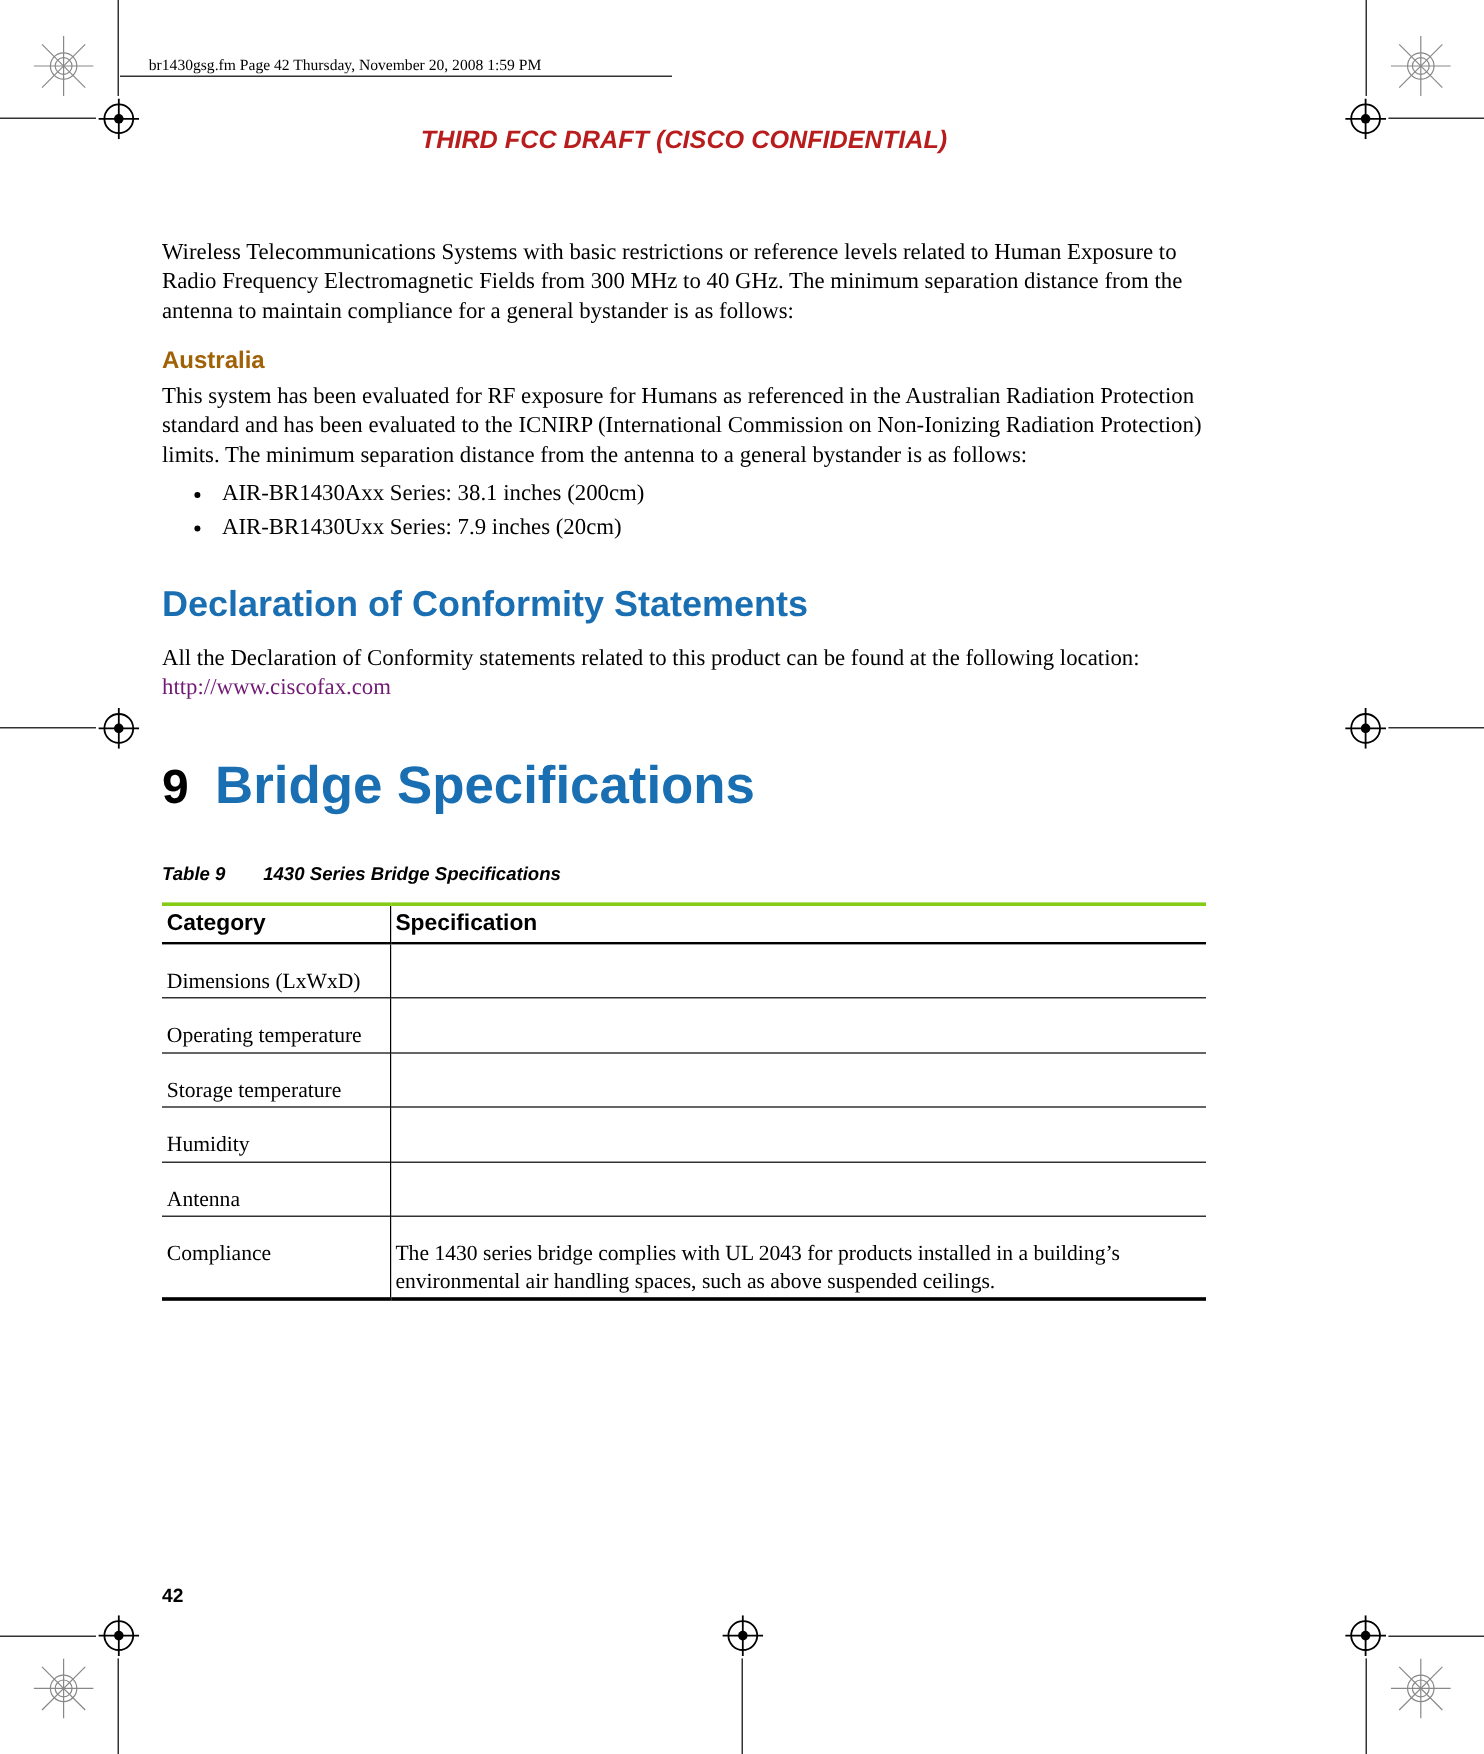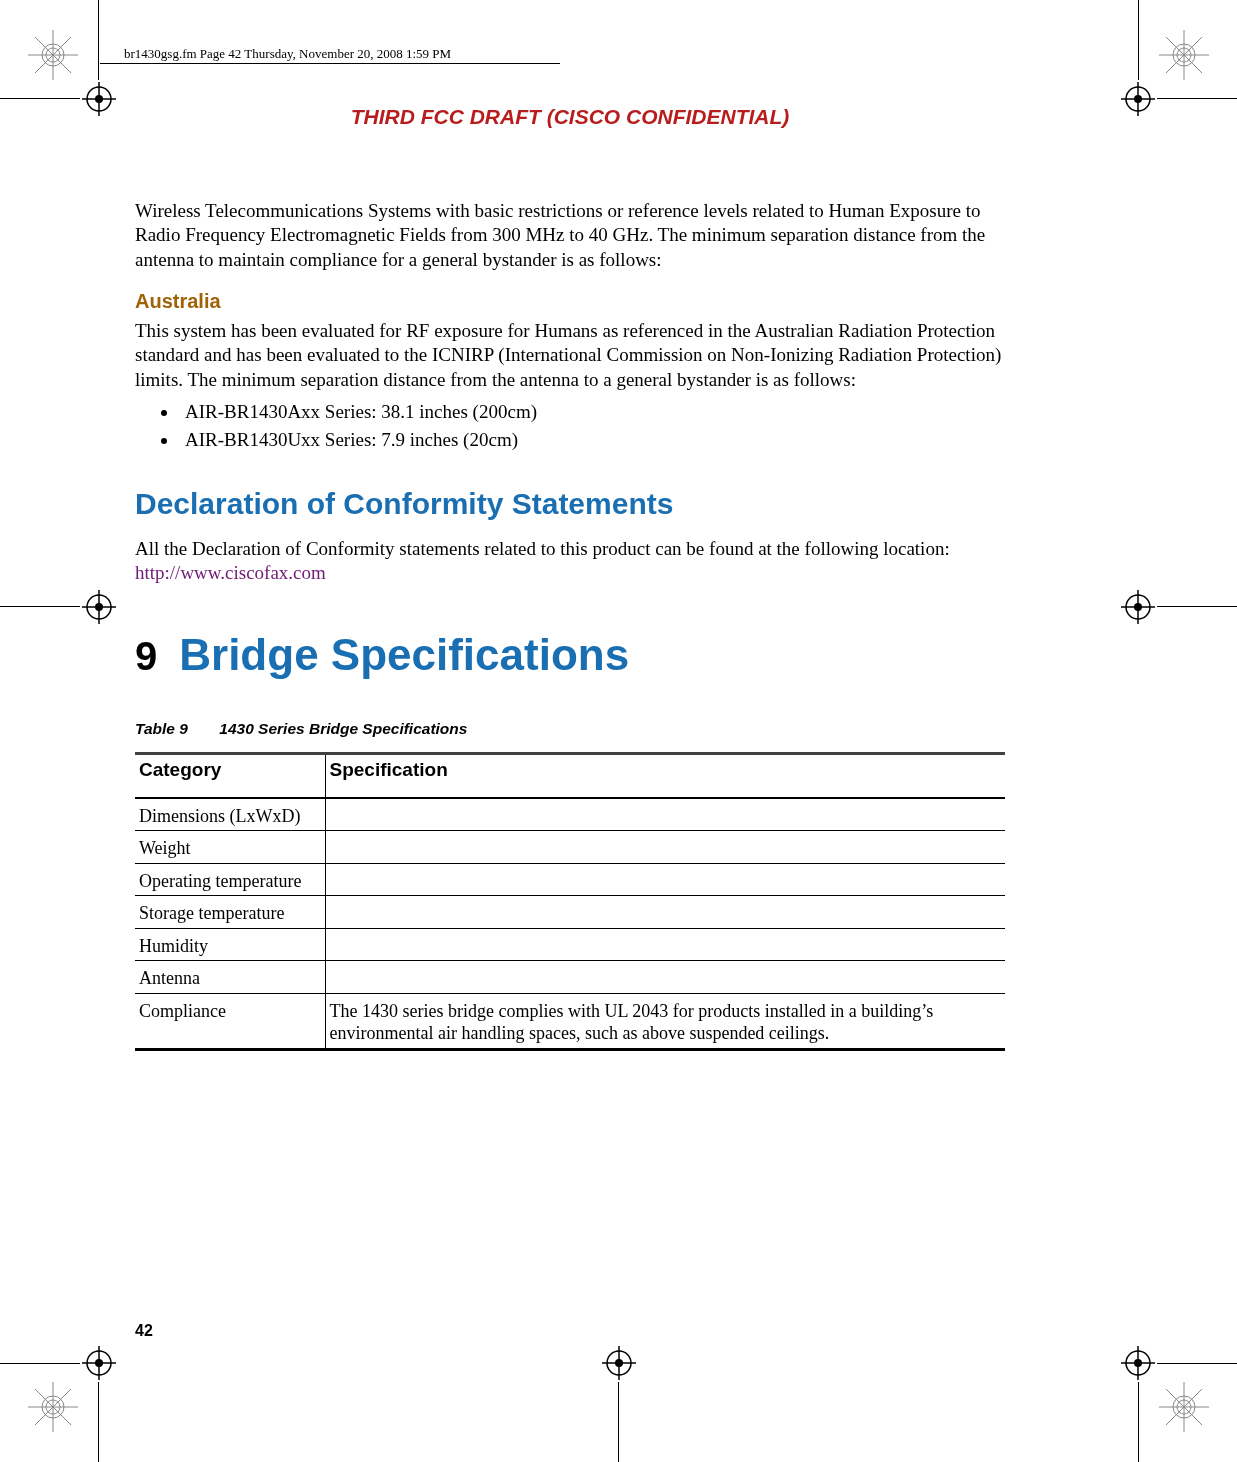--- a/index.html
+++ b/index.html
@@ -123,30 +123,30 @@
   .table-caption .tnum { display:inline-block; width:80px; }
   table.spec {
     border-collapse: collapse;
     width: 100%;
     font-size: 18px;
   }
   table.spec th {
     font-family: Arial, Helvetica, sans-serif;
     text-align: left;
     font-size: 19px;
-    border-top: 3px solid #404040;
+    border-top: 3px solid #84cc16;
     border-bottom: 2px solid #000;
     border-right: 1px solid #000;
-    padding: 4px 8px 16px 4px;
+    padding: 4px 8px 4px 4px;
   }
   table.spec th:last-child { border-right: none; }
   table.spec td {
     border-bottom: 1px solid #000;
     border-right: 1px solid #000;
-    padding: 6px 8px 3px 4px;
+    padding: 19px 8px 3px 4px;
     vertical-align: top;
     line-height: 1.25;
   }
   table.spec td:last-child { border-right: none; }
   table.spec tr:last-child td { border-bottom: 3px solid #000; }
   table.spec col.c1 { width: 190px; }
   .page-num {
     position: absolute;
     bottom: 122px;
     left: 135px;
@@ -335,24 +335,20 @@
         <th>Category</th>
         <th>Specification</th>
       </tr>
     </thead>
     <tbody>
       <tr>
           <td>Dimensions (LxWxD)</td>
           <td></td>
         </tr>
       <tr>
-          <td>Weight</td>
-          <td></td>
-        </tr>
-      <tr>
           <td>Operating temperature</td>
           <td></td>
         </tr>
       <tr>
           <td>Storage temperature</td>
           <td></td>
         </tr>
       <tr>
           <td>Humidity</td>
           <td></td>

